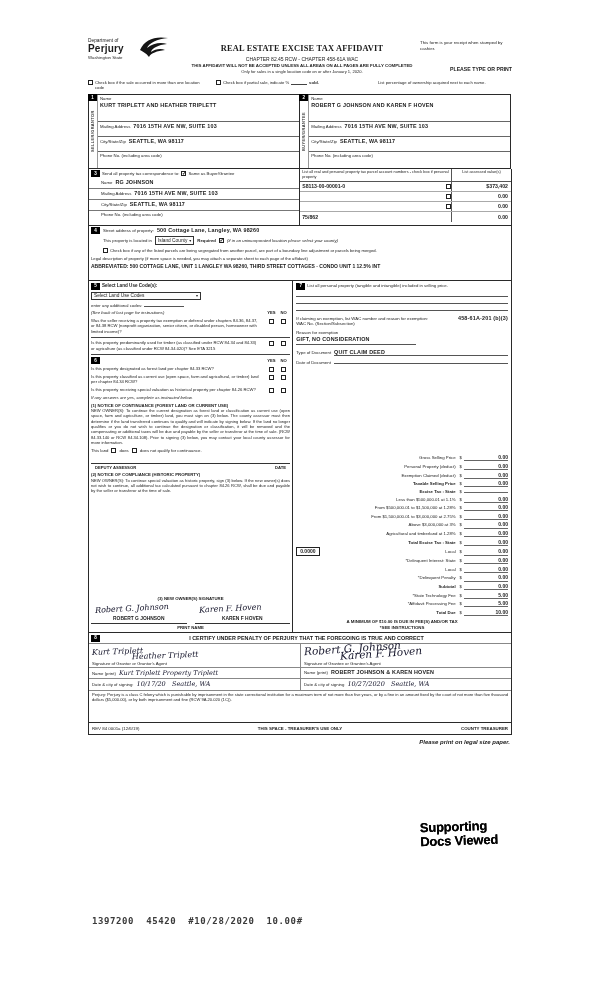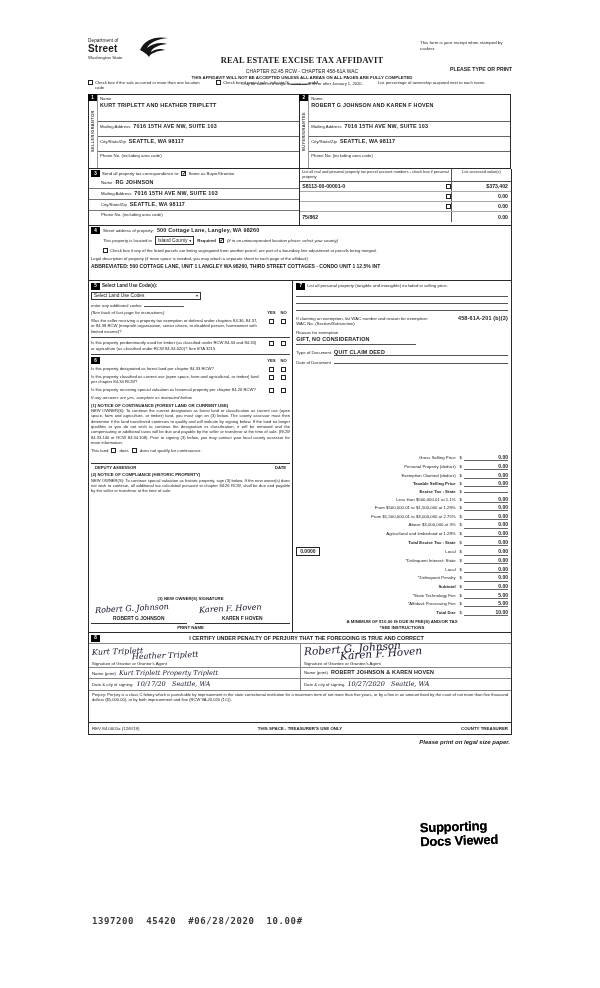--- a/index.html
+++ b/index.html
@@ -20,21 +20,21 @@
   .cb i { position:absolute; left:-0.5px; top:-1.5px; font-style:normal; font-size:5.5px; font-weight:bold; color:#000; line-height:1; }
   .scr { font-family:"DejaVu Serif", serif; font-style:italic; color:#14142a; }
 
   
   .hdr { position:relative; height:41px; }
   .logo { position:absolute; left:0; top:0; width:96px; }
   .dept1 { font-size:4.8px; }
   .dept2 { font-size:10px; font-weight:bold; letter-spacing:0.2px; line-height:1; }
   .dept3 { font-size:4.4px; margin-top:1px; }
   .swoosh { position:absolute; left:50px; top:-3px; }
-  .titleblk { position:absolute; left:100px; right:96px; top:18px; text-align:center; }
+  .titleblk { position:absolute; left:100px; right:96px; top:6px; text-align:center; }
   .t1 { font-family:"Liberation Serif", serif; font-size:8.4px; font-weight:bold; letter-spacing:0.2px; }
   .t2 { font-size:5px; margin-top:1px; }
   .t3 { font-size:4.4px; font-weight:bold; margin-top:1px; }
   .t4 { font-size:4.1px; margin-top:1px; }
   .rcpt { position:absolute; right:0; top:2px; width:92px; font-size:4.4px; }
   .typeprint { font-size:5.2px; font-weight:bold; text-align:right; margin-top:15px; }
 
   
   .cbrow { position:relative; height:15px; font-size:4.2px; }
   .z1 { position:absolute; left:0; top:1px; width:120px; display:flex; gap:2px; }
@@ -147,21 +147,21 @@
 </style>
 </head>
 <body>
 
 <div class="page">
   <div class="form">
 
     <div class="hdr">
       <div class="logo">
         <div class="dept1">Department of</div>
-        <div class="dept2">Street</div>
+        <div class="dept2">Perjury</div>
         <div class="dept3">Washington State</div>
         <span class="swoosh">
           <svg width="32" height="24" viewBox="0 0 32 24">
               <path d="M2 15 C7 4 17 1 30 3 C19 4 11 8 9 13 C15 8 23 7 29 9 C20 10 14 13 13 17 C17 14 23 13 27 15 C19 16 13 18 11 22 C8 18 4 16 2 15 Z" fill="#151515"></path>
             </svg>
         </span>
       </div>
       <div class="titleblk">
         <div class="t1">REAL ESTATE EXCISE TAX AFFIDAVIT</div>
         <div class="t2">CHAPTER 82.45 RCW - CHAPTER 458-61A WAC</div>
@@ -580,14 +580,14 @@
       <span class="fb3">COUNTY TREASURER</span>
     </div>
     <div class="legalnote">Please print on legal size paper.</div>
   </div>
 
   <div class="stamp">
     <div>Supporting</div>
     <div>Docs Viewed</div>
   </div>
 
-  <div class="receiptline">1397200  45420  #06/28/2020  10.00#</div>
+  <div class="receiptline">1397200  45420  #10/28/2020  10.00#</div>
 </div>
 
 </body></html>

